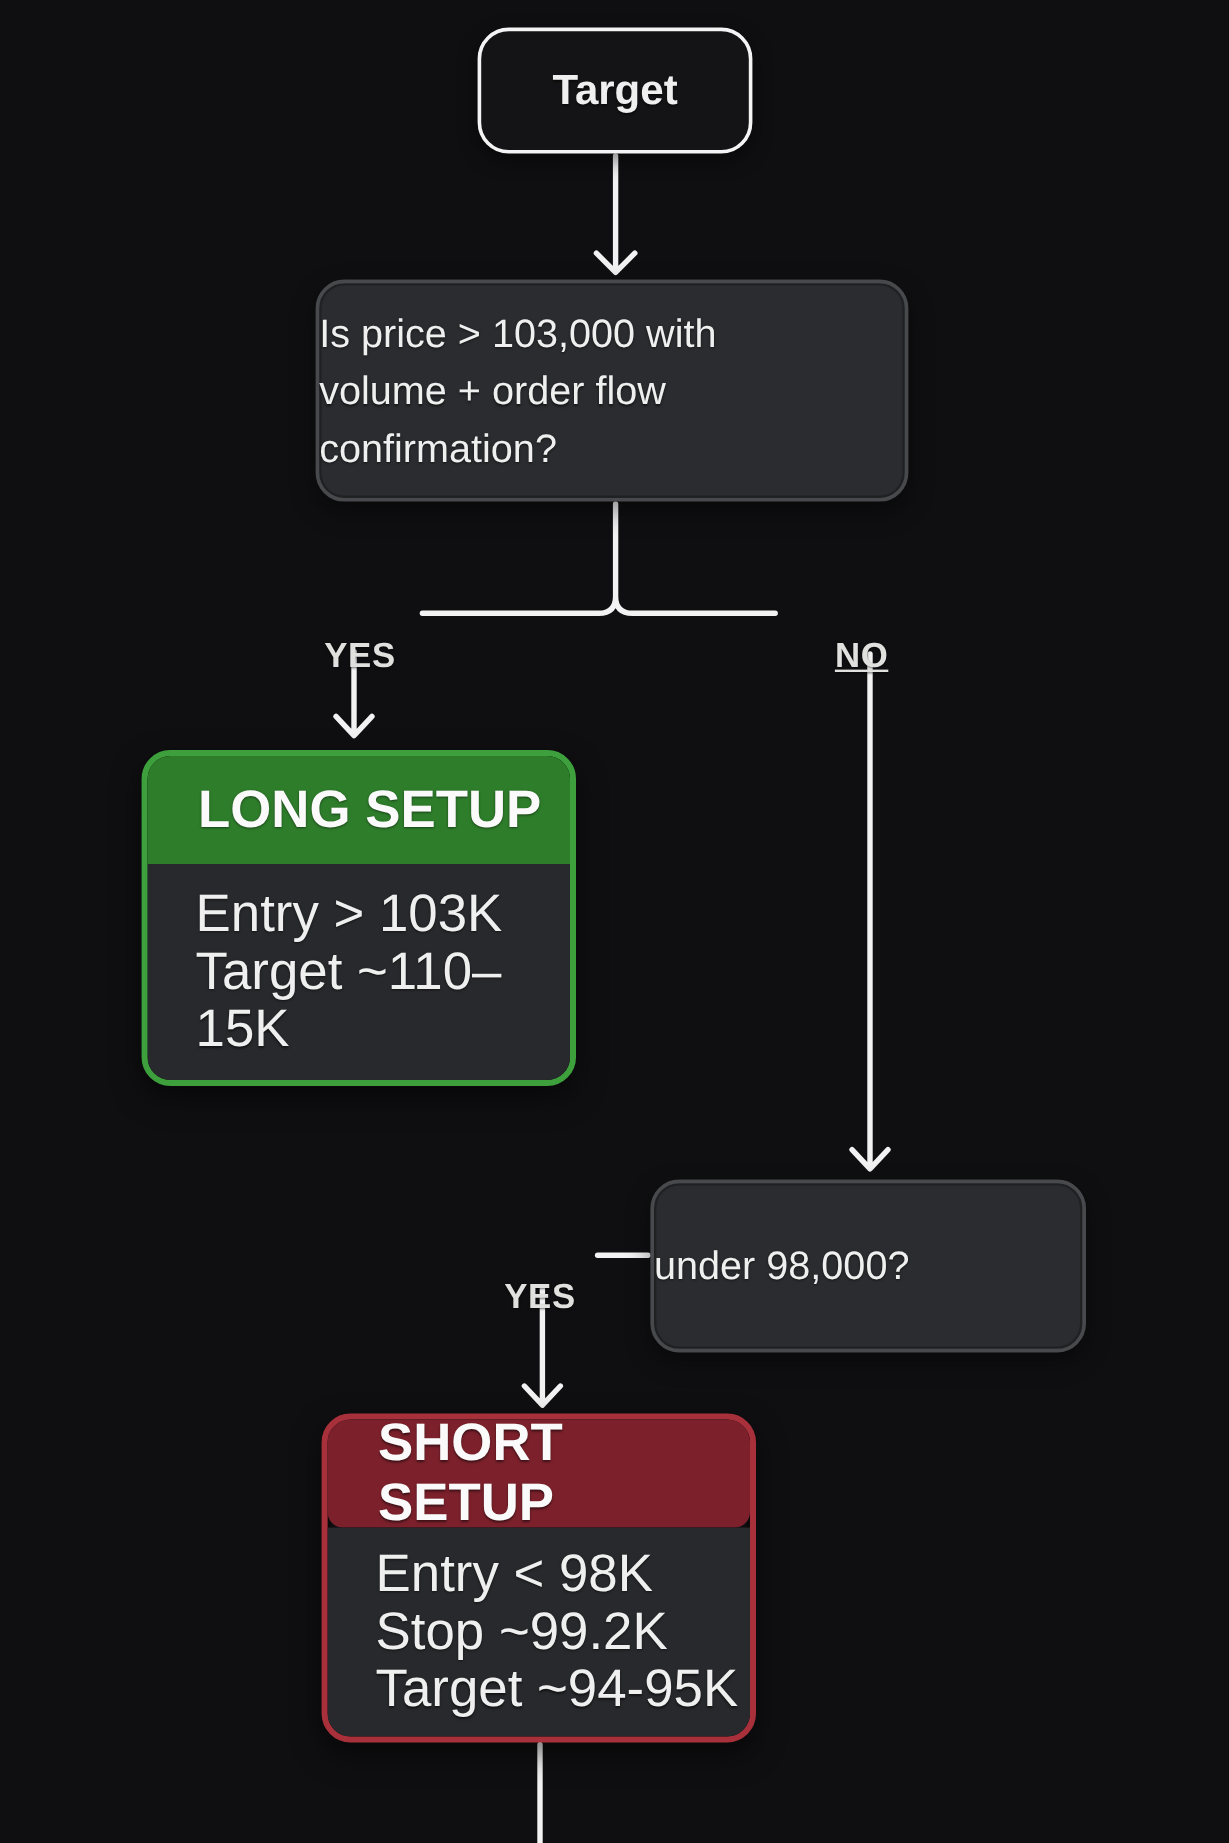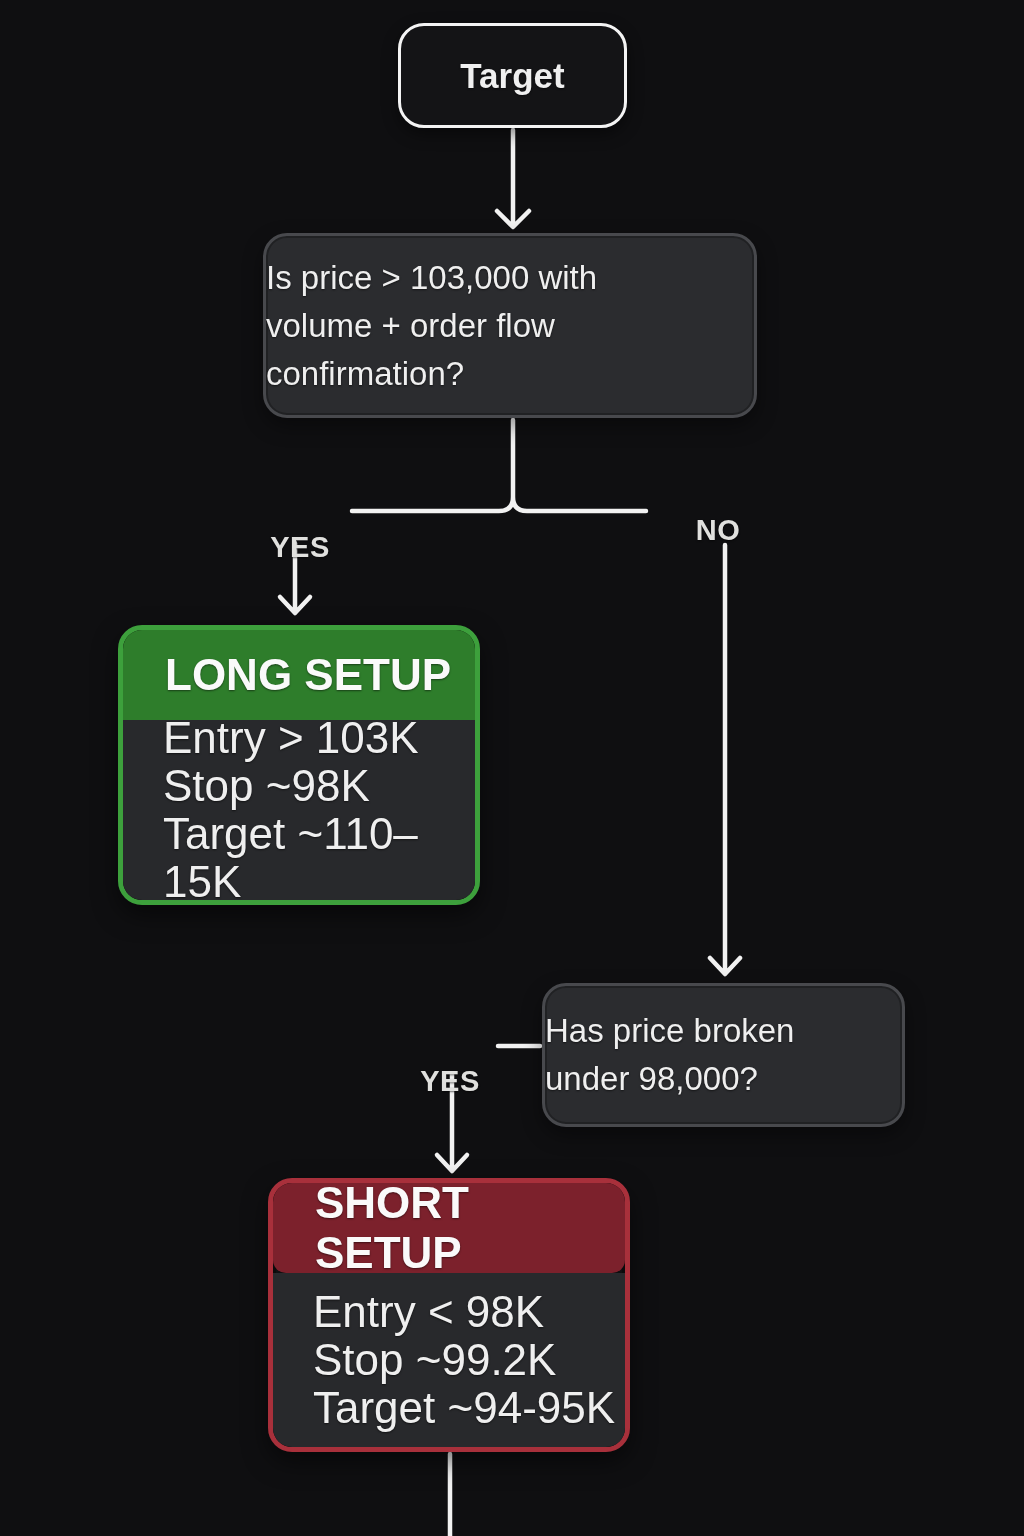--- a/index.html
+++ b/index.html
@@ -69,21 +69,21 @@
   .edge-label{
     position:absolute;
     width:90px;
     text-align:center;
     color:var(--label-color);
     font-size:29px;font-weight:700;letter-spacing:.5px;
     text-shadow:0 1px 2px rgba(0,0,0,.55);
     margin-top:36px;
   }
   .edge-label.yes-1{left:255px;top:495px;}
-  .edge-label.no-1{left:673px;top:478px;}
+  .edge-label.no-1{left:673px;top:495px;text-decoration:underline;}
   .edge-label.yes-2{left:405px;top:1029px;}
   .setup-node{
     position:absolute;
     box-sizing:border-box;
     border-radius:24px;
     overflow:hidden;
     box-shadow:0 10px 24px rgba(0,0,0,.5), inset 0 0 0 3px rgba(0,0,0,.30);
   }
   .setup-long{
     left:118px;top:625px;width:362px;height:280px;
@@ -140,27 +140,25 @@
 
   <div class="edge-label yes-1">YES</div>
   <div class="edge-label no-1">NO</div>
 
   <div class="setup-node setup-long">
     <div class="setup-header">
       <span>LONG SETUP</span>
     </div>
     <div class="setup-body">
       <span>Entry &gt; 103K</span>
-      <span>Stop ~98K</span>
       <span>Target ~110–15K</span>
     </div>
   </div>
 
   <div class="node decision-node decision-2">
-    <span>Has price broken</span>
     <span>under 98,000?</span>
   </div>
 
   <div class="edge-label yes-2">YES</div>
 
   <div class="setup-node setup-short">
     <div class="setup-header">
       <span>SHORT SETUP</span>
     </div>
     <div class="setup-body">

